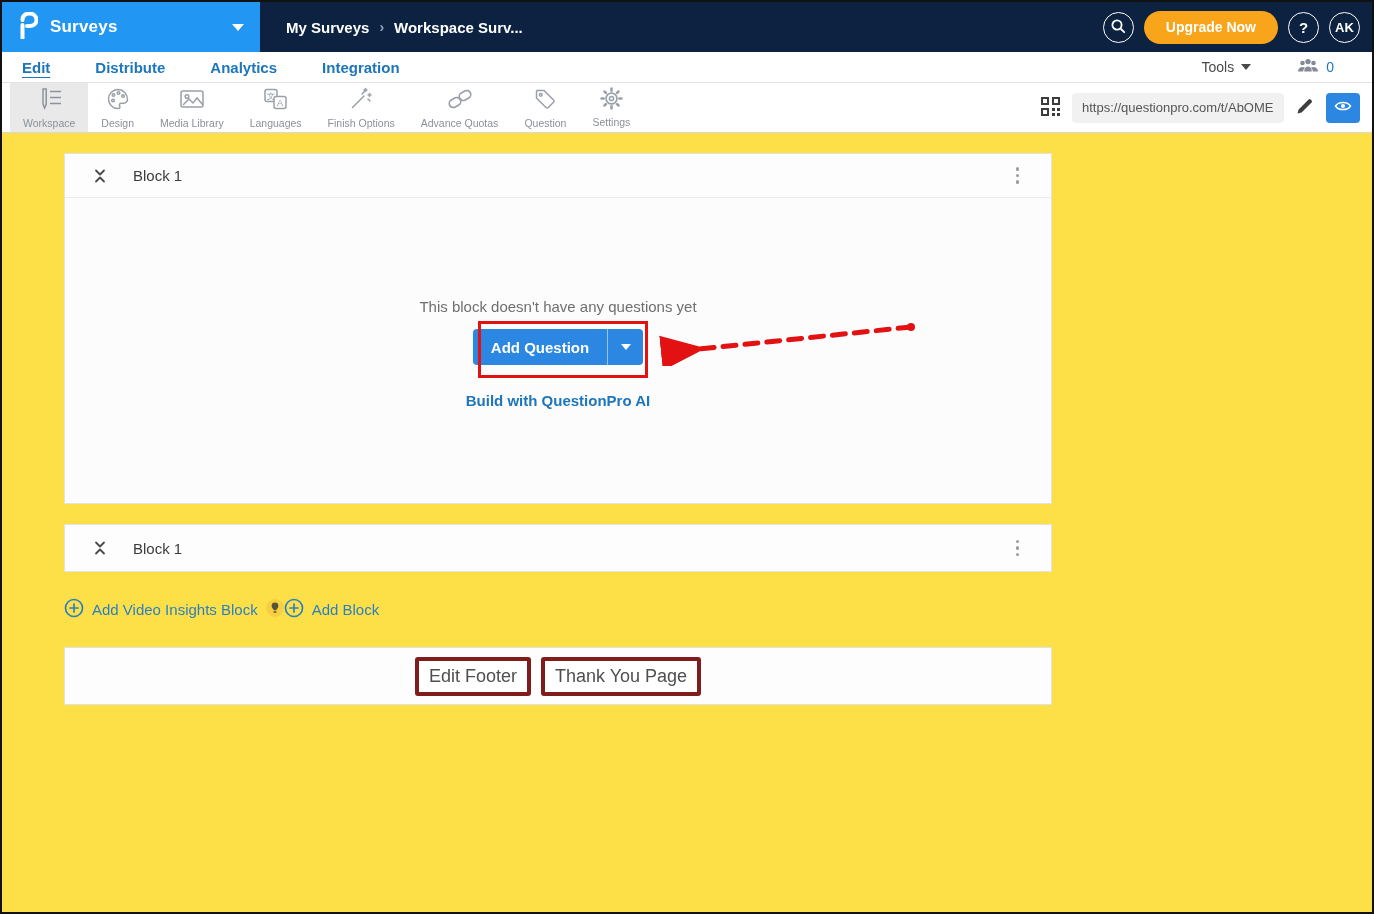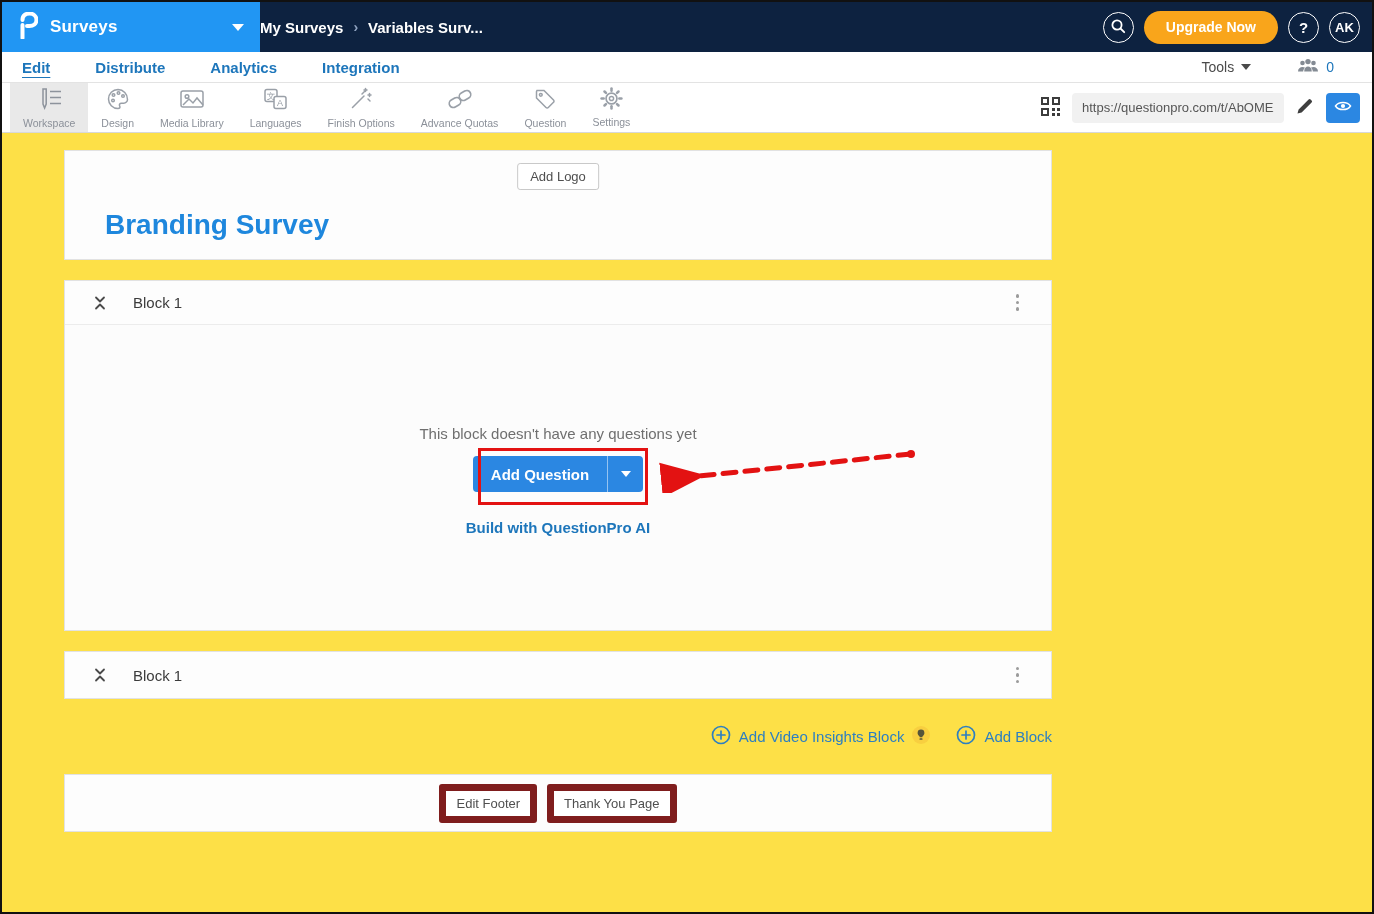--- a/index.html
+++ b/index.html
@@ -9,21 +9,21 @@
     position: relative; width: 1374px; height: 914px;
     background: #fde047; border: 2px solid #111; overflow: hidden;
   }
 
   
   .topbar { display:flex; height:50px; background:#0d2240; align-items:stretch; }
   .brand { width:258px; background:#2196f3; display:flex; align-items:center; padding:0 16px; cursor:pointer; }
   .brand-logo { flex:0 0 auto; }
   .brand-label { color:#fff; font-size:17px; font-weight:700; margin-left:12px; letter-spacing:.2px; }
   .brand-caret { margin-left:auto; width:0; height:0; border-left:6px solid transparent; border-right:6px solid transparent; border-top:7px solid #fff; }
-  .breadcrumb { display:flex; align-items:center; gap:10px; }
+  .breadcrumb { display:flex; align-items:center; padding-left:26px; gap:10px; }
   .crumb { color:#fff; font-size:15px; font-weight:700; cursor:pointer; }
   .crumb-sep { color:#8fa3c0; font-size:14px; font-weight:700; }
   .topbar-right { margin-left:auto; display:flex; align-items:center; gap:10px; padding-right:12px; }
   .circle-btn { width:31px; height:31px; border-radius:50%; border:1.5px solid #fff; color:#fff;
     display:flex; align-items:center; justify-content:center; font-size:15px; font-weight:700; cursor:pointer; background:transparent; }
   .upgrade-btn { background:#f9a51b; color:#fff; font-size:14px; font-weight:700; border:none;
     border-radius:17px; height:33px; padding:0 22px; cursor:pointer; }
 
   
   .navrow { height:31px; background:#fff; display:flex; align-items:center; border-bottom:1px solid #e3e3e3; }
@@ -70,46 +70,46 @@
   .addq-btn { display:inline-flex; margin-top:14px; height:36px; border:none; border-radius:4px; overflow:hidden;
     background:#2b87e2; cursor:pointer; align-items:stretch; padding:0; }
   .addq-main { display:flex; align-items:center; padding:0 18px; color:#fff; font-size:15px; font-weight:700;
     font-family:"Liberation Sans", sans-serif; }
   .addq-split { display:flex; align-items:center; justify-content:center; width:36px; border-left:1px solid rgba(255,255,255,.5); }
   .addq-caret { width:0; height:0; border-left:5px solid transparent; border-right:5px solid transparent; border-top:6px solid #fff; }
   .ai-link { display:block; margin-top:27px; font-size:15px; font-weight:600; color:#1d76bb; text-decoration:none; cursor:pointer; }
   .annot-box { position:absolute; left:413px; top:123px; width:170px; height:57px; border:3px solid #e31212; pointer-events:none; }
   .annot-arrow { position:absolute; left:590px; top:118px; pointer-events:none; }
 
-  .add-links-row { width:988px; margin-left:62px; margin-top:26px; display:flex; justify-content:flex-end; align-items:center; gap:26px; }
+  .add-links-row { width:988px; margin-left:62px; margin-top:26px; display:flex; justify-content:flex-start; align-items:center; }
   .add-link { display:flex; align-items:center; gap:8px; color:#2d7fc1; font-size:15px; cursor:pointer; }
 
   .footer-card { margin-top:26px; height:58px; display:flex; align-items:center; justify-content:center; gap:10px; }
-  .footer-btn { background:#fff; border:7px solid #7f1d1d; border-radius:3px; padding:5px 10px; font-size:13px; color:#4f4f4f; cursor:pointer; }
+  .footer-btn { background:#fff; border:4px solid #7f1d1d; border-radius:3px; padding:5px 10px; font-size:18px; color:#4f4f4f; cursor:pointer; }
 </style>
 </head>
 <body>
 
 <div class="page">
 
   <div class="topbar">
     <div class="brand">
       <span class="brand-logo">
         <svg width="20" height="27" viewBox="0 0 20 27" fill="none">
           <path d="M4.5 26 V13" stroke="#fff" stroke-width="4" stroke-linecap="round"></path>
           <path d="M4.5 8 C4.5 3.2 8 1.5 11.5 1.5 C15.5 1.5 18.5 4.3 18.5 8 C18.5 11.8 15.3 14 11.5 14 H9" stroke="#fff" stroke-width="4" stroke-linecap="round" fill="none"></path>
         </svg>
       </span>
       <span class="brand-label">Surveys</span>
       <span class="brand-caret"></span>
     </div>
     <div class="breadcrumb">
       <span class="crumb">My Surveys</span>
       <span class="crumb-sep">›</span>
-      <span class="crumb">Variables Surv...</span>
+      <span class="crumb">Workspace Surv...</span>
     </div>
     <div class="topbar-right">
       <button class="circle-btn">
         <span>
           <svg width="16" height="16" viewBox="0 0 16 16" fill="none">
             <circle cx="7" cy="7" r="4.6" stroke="#fff" stroke-width="1.8"></circle>
             <line x1="10.5" y1="10.5" x2="14.2" y2="14.2" stroke="#fff" stroke-width="1.8" stroke-linecap="round"></line>
           </svg>
         </span>
       </button>
@@ -282,24 +282,20 @@
             <path d="M1.5 7 C4.5 2.2 13.5 2.2 16.5 7 C13.5 11.8 4.5 11.8 1.5 7 Z" stroke="#fff" stroke-width="1.5"></path>
             <circle cx="9" cy="7" r="2.1" fill="#fff"></circle>
           </svg>
         </span>
       </button>
     </div>
   </div>
 
   <div class="content">
 
-    <div class="card title-card">
-      <button class="add-logo-btn">Add Logo</button>
-      <div class="survey-title">Branding Survey</div>
-    </div>
 
     <div class="card block-card">
       <div class="block-header">
         <button class="collapse-btn">
           <svg width="14" height="18" viewBox="0 0 14 18" fill="none" stroke="#4a4a4a" stroke-width="1.8" stroke-linecap="round" stroke-linejoin="round">
             <path d="M3 3.5 L7 7.5 L11 3.5"></path>
             <path d="M3 14.5 L7 10.5 L11 14.5"></path>
           </svg>
         </button>
         <span class="block-name">Block 1</span>

